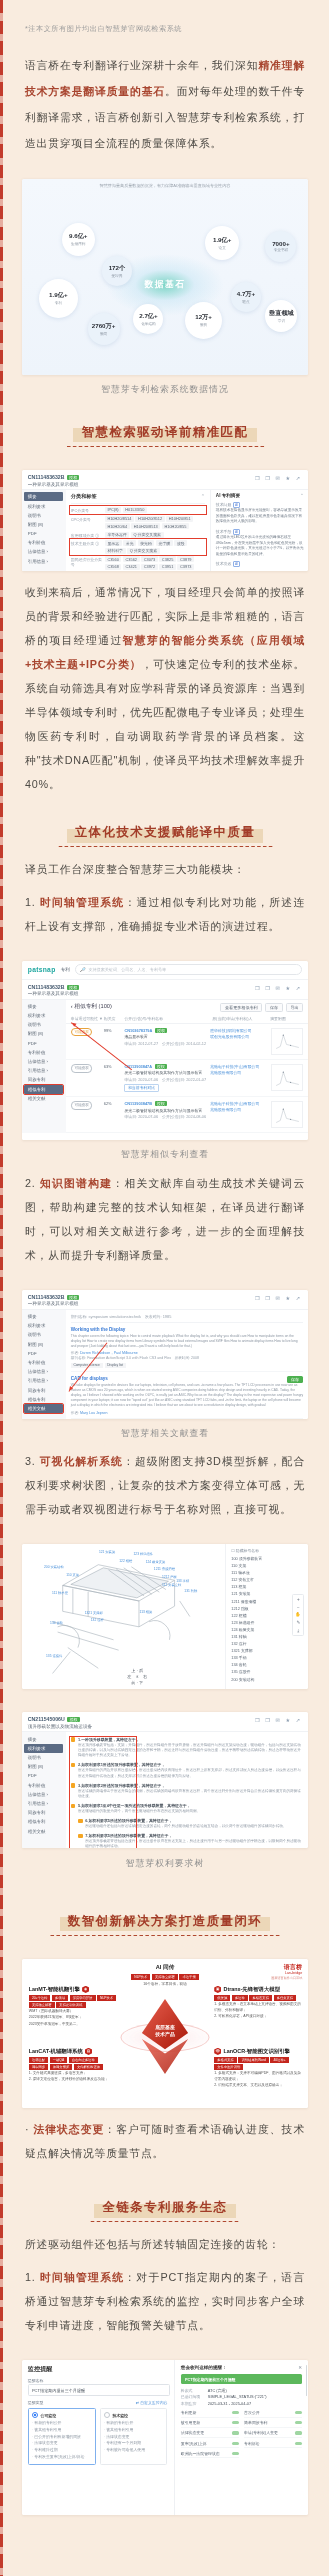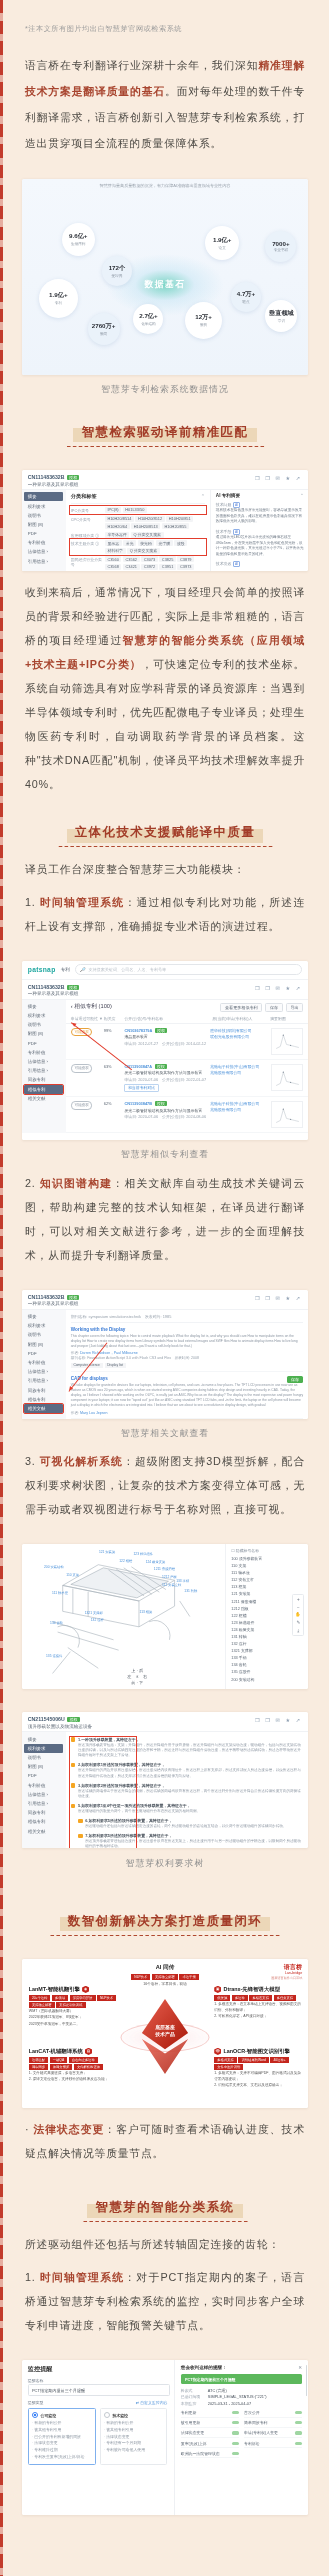--- a/index.html
+++ b/index.html
@@ -786,21 +786,21 @@
           <polygon points="55,2 100,68 55,100 10,68" fill="url(#dgrad)"></polygon>
           <polygon points="55,148 100,80 55,108 10,80" fill="url(#dgrad)" opacity=".85"></polygon>
         </svg>
         <div class="dg-core-t"><span>底层基座</span><br><span>技术产品</span></div>
       </div>
     </div>
   </div>
 
   <p class="para tight"><span>· </span><span class="hl">法律状态变更</span><span>：客户可随时查看术语确认进度、技术疑点解决情况等质量节点。</span></p>
 
-  <div class="sec" style="margin-top:34px;"><div class="sec-in"><span class="sec-bar"></span><span class="sec-t">智慧芽的智能分类系统</span><div class="sec-dash"></div></div></div>
+  <div class="sec" style="margin-top:34px;"><div class="sec-in"><span class="sec-bar"></span><span class="sec-t">全链条专利服务生态</span><div class="sec-dash"></div></div></div>
 
   <p class="para tight"><span>所述驱动组件还包括与所述转轴固定连接的齿轮：</span></p>
   <p class="para tight"><span>1. </span><span class="hl">时间轴管理系统</span><span>：对于PCT指定期内的案子，语言桥通过智慧芽专利检索系统的监控，实时同步客户全球专利申请进度，智能预警关键节点。</span></p>
 
   <div class="card mo-card">
     <div class="mo">
       <div class="mo-left">
         <div class="mo-title">监控提醒</div>
         <div class="mo-lbl">提醒名称</div>
         <input class="mo-input" value="PCT指定期内提前三个月提醒" style="">

